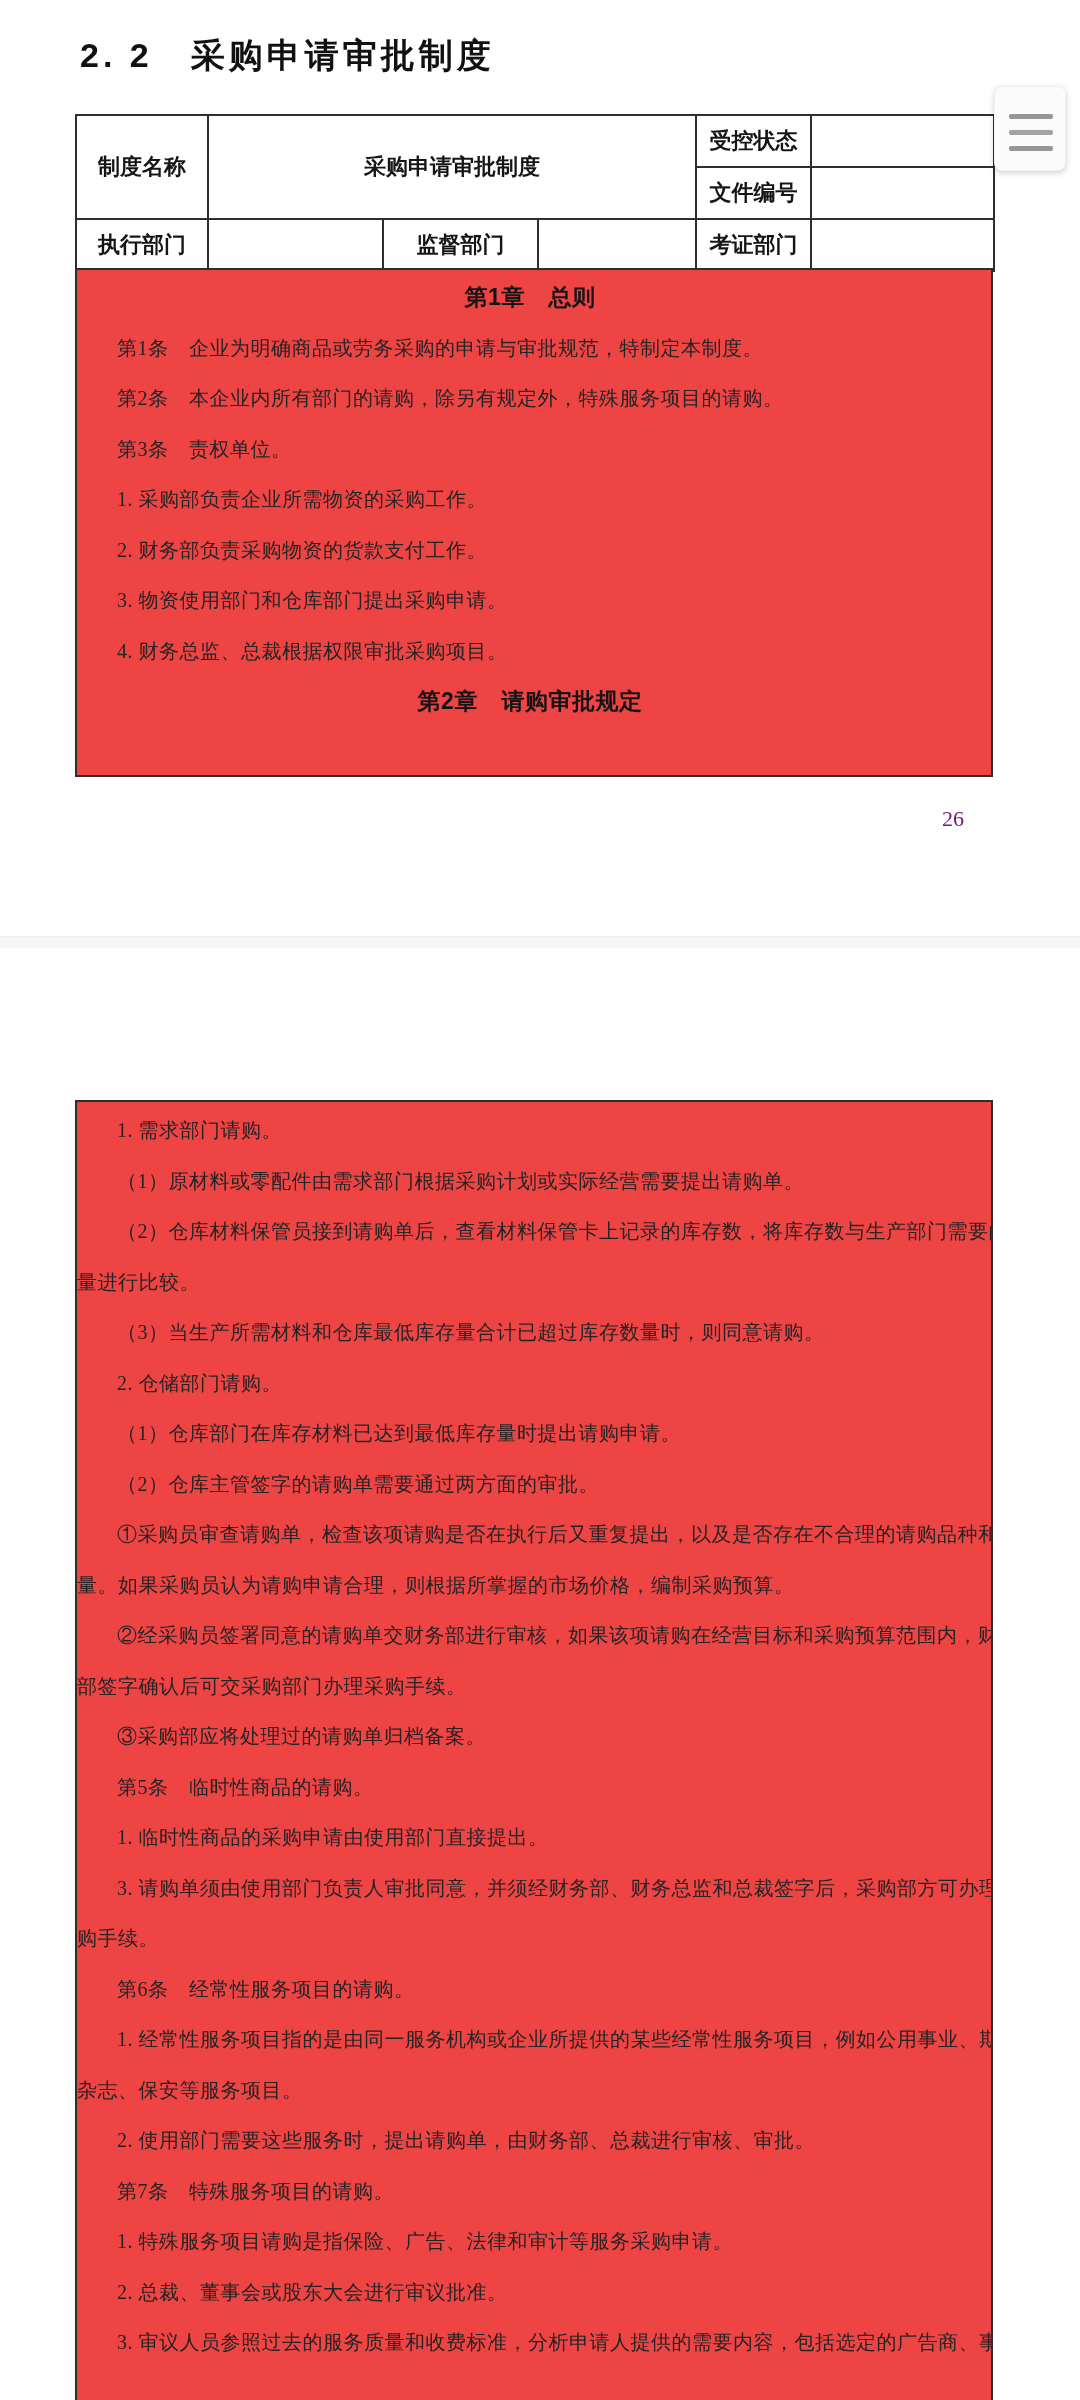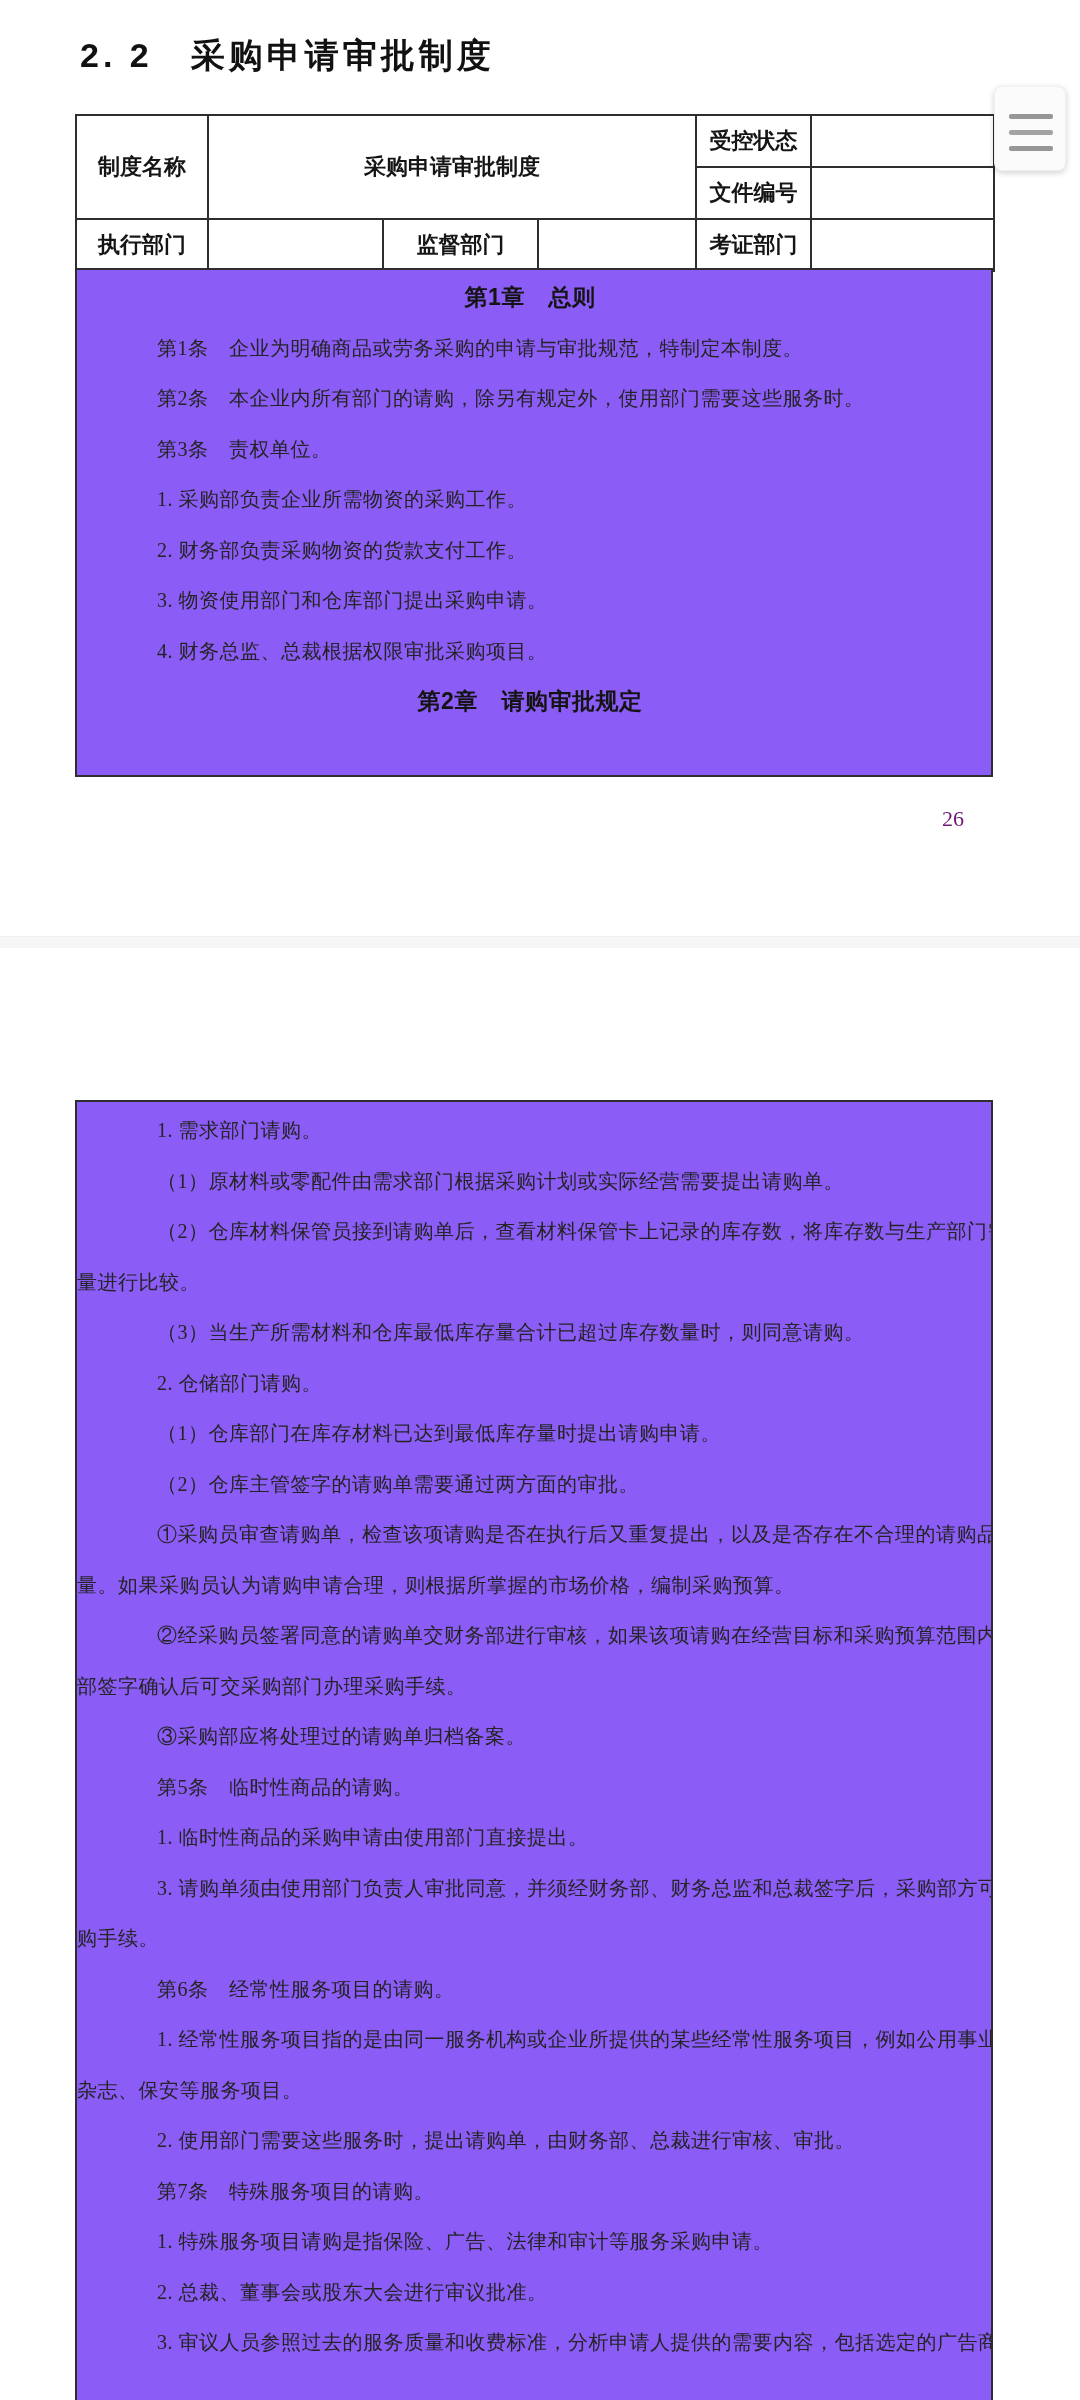--- a/index.html
+++ b/index.html
@@ -41,36 +41,36 @@
   }
   .info-table tr.r1a { height:52px; }
   .info-table tr.r1b { height:52px; }
   .info-table tr.r2  { height:52px; }
   
   .content-box {
     position:absolute;
     left:75px;
     width:918px;
     border:2px solid #2e2e2e;
-    background:#8b5cf6;
+    background:#ef4444;
   }
   #box1 { top:268px; height:509px; padding-top:2px; }
   #box2 { top:1100px; height:1320px; padding-top:3px; }
   .doc-line {
     height:50.5px;
     line-height:50.5px;
     font-size:20px;
     letter-spacing:0.5px;
     white-space:nowrap;
     padding-left:14px;
     padding-right:8px;
     color:#242424;
     overflow:hidden;
   }
-  .doc-line.para { padding-left:80px; }
+  .doc-line.para { padding-left:40px; }
   .doc-line.cont { padding-left:0; }
   .doc-line.chapter {
     text-align:center;
     font-weight:bold;
     font-family:"Liberation Sans","DejaVu Sans",sans-serif;
     font-size:23px;
     padding-left:0;
     color:#141414;
   }
   .page-number {
@@ -144,21 +144,21 @@
         <td></td>
         <td>考证部门</td>
         <td></td>
       </tr>
     </tbody>
   </table>
 
   <div id="box1" class="content-box">
       <div class="doc-line chapter">第1章　总则</div>
       <div class="doc-line para">第1条　企业为明确商品或劳务采购的申请与审批规范，特制定本制度。</div>
-      <div class="doc-line para">第2条　本企业内所有部门的请购，除另有规定外，使用部门需要这些服务时。</div>
+      <div class="doc-line para">第2条　本企业内所有部门的请购，除另有规定外，特殊服务项目的请购。</div>
       <div class="doc-line para">第3条　责权单位。</div>
       <div class="doc-line para">1. 采购部负责企业所需物资的采购工作。</div>
       <div class="doc-line para">2. 财务部负责采购物资的货款支付工作。</div>
       <div class="doc-line para">3. 物资使用部门和仓库部门提出采购申请。</div>
       <div class="doc-line para">4. 财务总监、总裁根据权限审批采购项目。</div>
       <div class="doc-line chapter">第2章　请购审批规定</div>
     </div>
 
   <div class="page-number">26</div>
 

